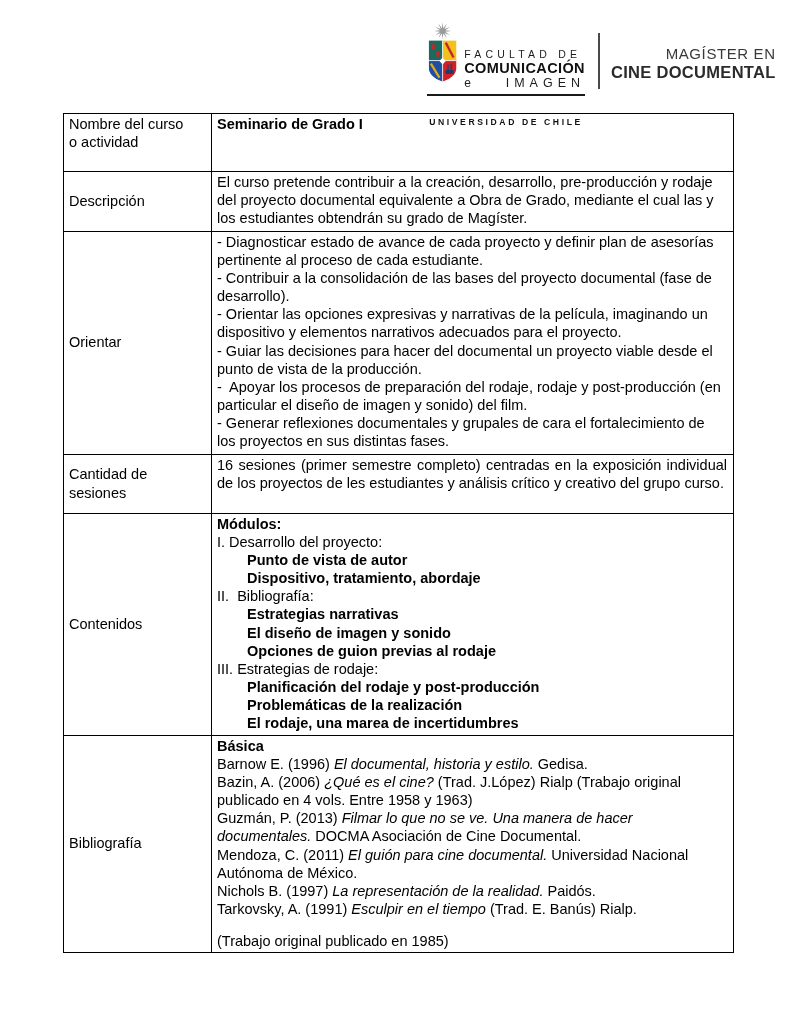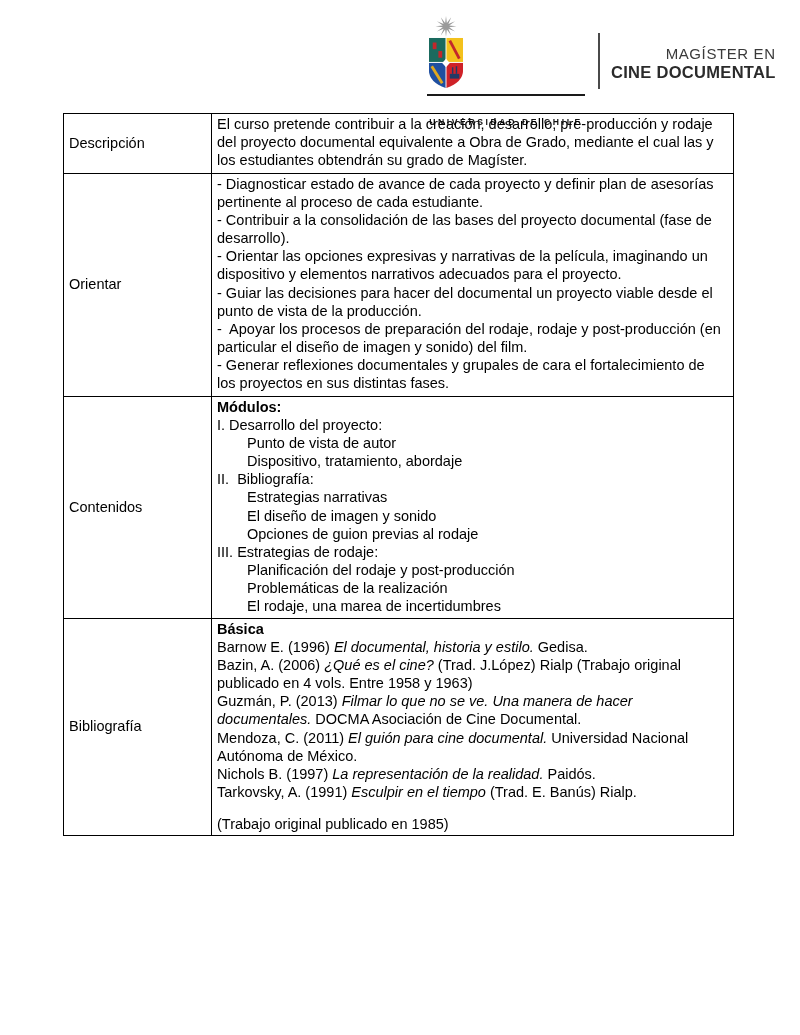--- a/index.html
+++ b/index.html
@@ -28,21 +28,21 @@
     position:absolute;left:63px;top:113px;width:671px;
     border-collapse:collapse;table-layout:fixed;
     font-size:14.5px;line-height:18.1px;
   }
   .doc-table td{border:1.5px solid #000;padding:1px 6px 2px 5px;vertical-align:top;}
   td.label{width:116px;vertical-align:middle;padding-right:26px;}
   tr.row-top td.label{vertical-align:top;}
   .cell-text,.obj,.cline,.bib-entry{margin:0;white-space:pre-wrap;}
   .course-title{font-weight:bold;}
   .justify{text-align:justify;}
-  .cline.ind{padding-left:30px;}
+  .cline.ind{padding-left:30px;font-weight:bold;}
   .bold{font-weight:bold;}
   .bib-note{margin-top:14px;white-space:pre-wrap;}
   i{font-style:italic;}
 </style>
 </head>
 <body>
 
 <div class="letterhead">
   <div class="logo">
     <div class="logo-top">
@@ -61,48 +61,68 @@
           <rect x="12" y="38" width="4" height="7" fill="#c3272b"></rect>
           <line x1="5" y1="54" x2="16" y2="72" stroke="#e0a81e" stroke-width="3"></line>
           <rect x="24" y="62" width="10" height="5" fill="#223a66"></rect>
           <line x1="27" y1="55" x2="27" y2="62" stroke="#223a66" stroke-width="1.5"></line>
           <line x1="31" y1="54" x2="31" y2="62" stroke="#223a66" stroke-width="1.5"></line>
           <polygon points="20,46 24,50.5 20,55 16,50.5" fill="#ffffff"></polygon>
           <line x1="20" y1="24" x2="20" y2="77" stroke="#ffffff" stroke-width="1"></line>
           <line x1="2" y1="50" x2="38" y2="50" stroke="#ffffff" stroke-width="1"></line>
         </g>
       </svg>
+      <div class="logo-text">
+        <div class="lt-facultad">FACULTAD DE</div>
+        <div class="lt-comunicacion">COMUNICACIÓN</div>
+        <div class="lt-eimagen">
+          <span class="lt-e">e</span>
+          <span class="lt-imagen">IMAGEN</span>
+        </div>
+      </div>
     </div>
     <div class="logo-rule"></div>
     <div class="lt-univ">UNIVERSIDAD DE CHILE</div>
   </div>
   <div class="head-divider"></div>
   <div class="program">
     <div class="prog-l1">MAGÍSTER EN</div>
     <div class="prog-l2">CINE DOCUMENTAL</div>
   </div>
 </div>
 
 <table class="doc-table">
   <tbody>
+      <tr class="row-top">
+    <td class="label">Nombre del curso o actividad</td>
+    <td style="height:54px">
+      <p class="cell-text course-title">Seminario de Grado I</p>
+    </td>
+  </tr>
   <tr>
     <td class="label">Descripción</td>
     <td style="height:56px">
       <p class="cell-text">El curso pretende contribuir a la creación, desarrollo, pre-producción y rodaje del proyecto documental equivalente a Obra de Grado, mediante el cual las y los estudiantes obtendrán su grado de Magíster.</p>
     </td>
   </tr>
   <tr>
     <td class="label">Orientar</td>
     <td style="height:219px">
       <div class="obj">- Diagnosticar estado de avance de cada proyecto y definir plan de asesorías pertinente al proceso de cada estudiante.</div>
       <div class="obj">- Contribuir a la consolidación de las bases del proyecto documental (fase de desarrollo).</div>
       <div class="obj">- Orientar las opciones expresivas y narrativas de la película, imaginando un dispositivo y elementos narrativos adecuados para el proyecto.</div>
       <div class="obj">- Guiar las decisiones para hacer del documental un proyecto viable desde el punto de vista de la producción.</div>
       <div class="obj">-  Apoyar los procesos de preparación del rodaje, rodaje y post-producción (en particular el diseño de imagen y sonido) del film.</div>
       <div class="obj">- Generar reflexiones documentales y grupales de cara el fortalecimiento de los proyectos en sus distintas fases.</div>
+    </td>
+  </tr>
+  <tr>
+    <td class="label">Cantidad de sesiones</td>
+    <td style="height:55px">
+      <p class="cell-text justify">16 sesiones (primer semestre completo) centradas en la exposición individual de los proyectos de les estudiantes y análisis crítico y creativo del grupo curso.</p>
     </td>
   </tr>
   <tr>
     <td class="label">Contenidos</td>
     <td style="height:218px">
       <div class="cline bold">Módulos:</div>
       <div class="cline">I. Desarrollo del proyecto:</div>
       <div class="cline ind">Punto de vista de autor</div>
       <div class="cline ind">Dispositivo, tratamiento, abordaje</div>
       <div class="cline">II.  Bibliografía:</div>

